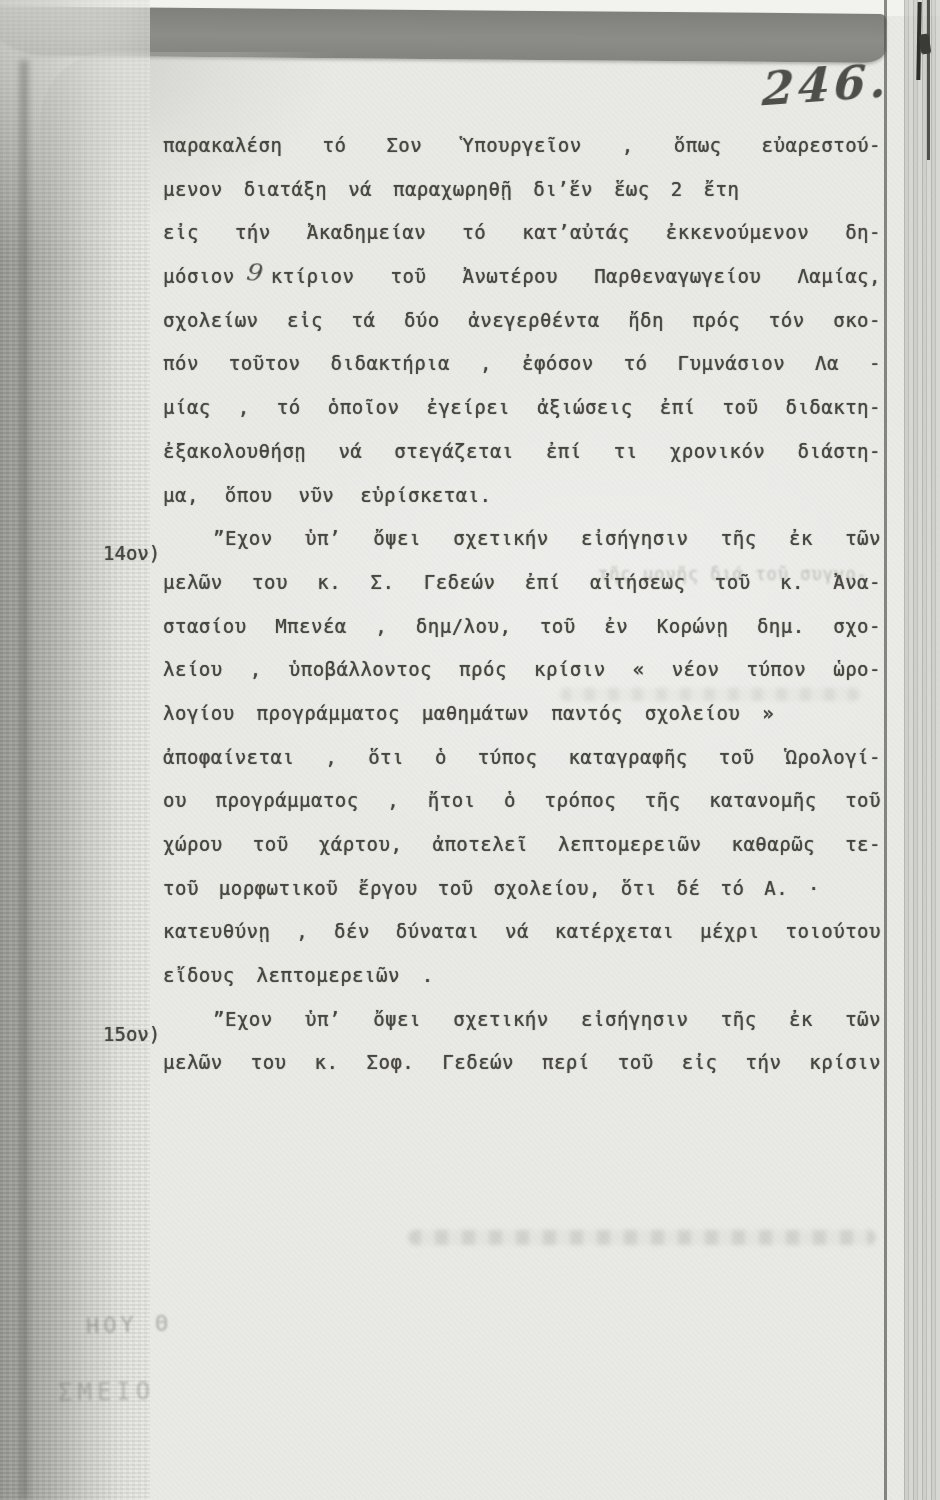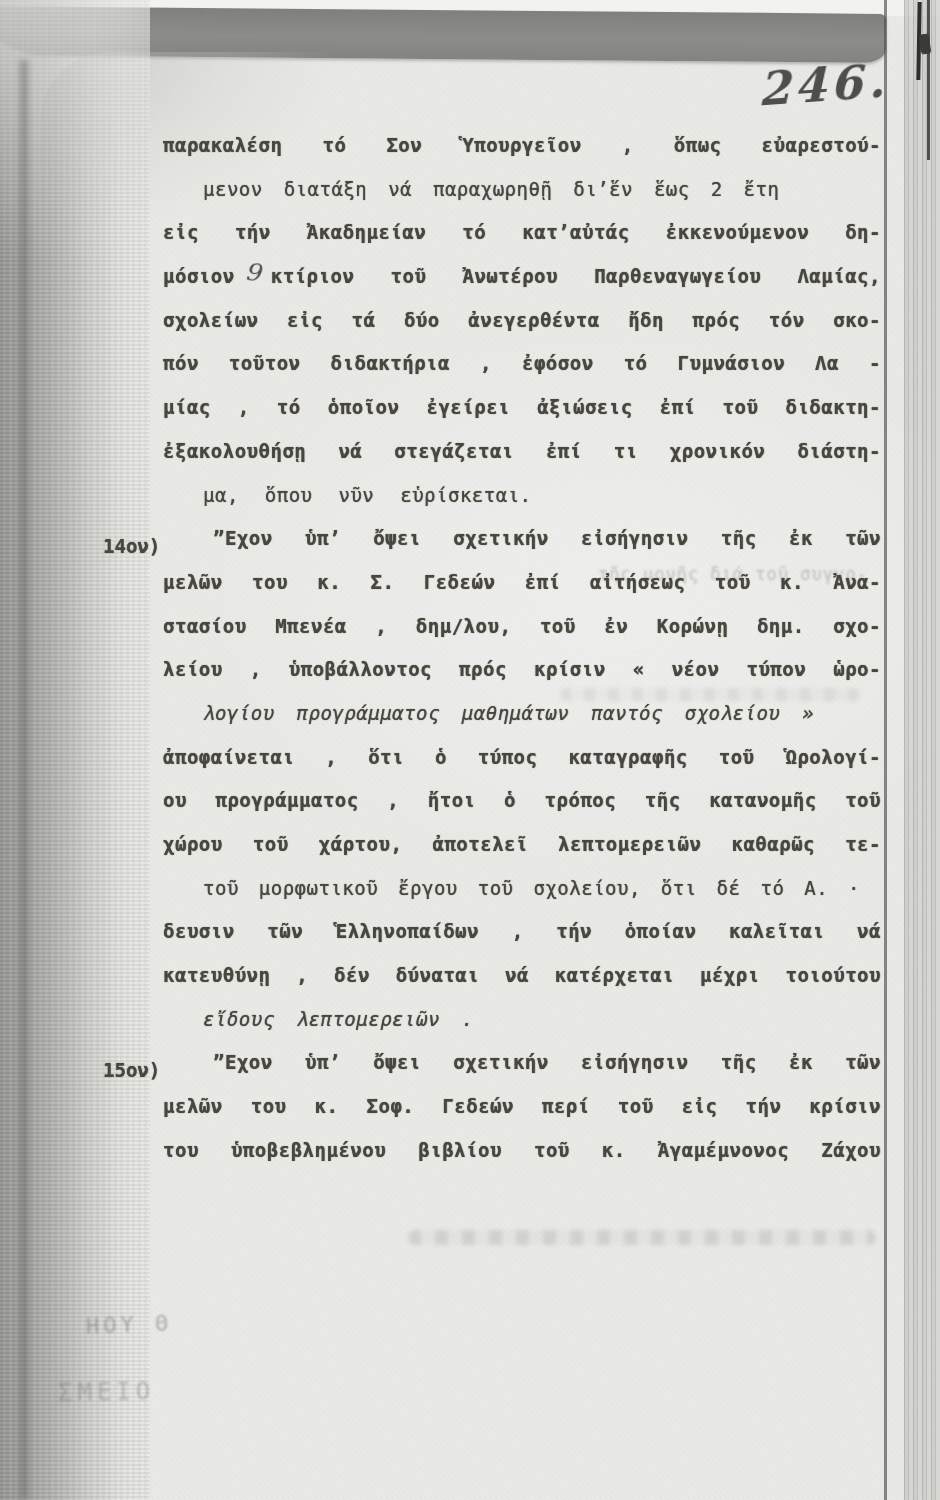--- a/index.html
+++ b/index.html
@@ -71,28 +71,28 @@
     filter:blur(0.4px);
   }
   
   .text-block{
     position:absolute;left:163px;top:124px;width:718px;
     font-size:19px;line-height:43.7px;color:#47473f;
     letter-spacing:0.5px;
     text-shadow:0 0 1.1px rgba(72,72,64,0.85), 0.6px 0.4px 0 rgba(72,72,64,0.22);
   }
   .line{position:relative;height:43.7px;white-space:nowrap;}
-  .line.j{white-space:normal;text-align:justify;text-align-last:justify;font-weight:bold;}
-  .line.s{text-align:left;margin-left:40px;}
+  .line.j{white-space:normal;text-align:justify;text-align-last:justify;}
+  .line.s{text-align:left;}
   .line.indent{padding-left:50px;}
   .ws8{word-spacing:8px;}
   .ws9{word-spacing:9px;}
-  .ws10{word-spacing:10px;font-style:italic;}
+  .ws10{word-spacing:10px;}
   .ws14{word-spacing:14px;}
-  .mlabel{position:absolute;left:-60px;top:8px;letter-spacing:0;}
+  .mlabel{position:absolute;left:-60px;top:15px;letter-spacing:0;}
   
   .insert-mark{
     position:absolute;left:247px;top:258px;
     font-family:"DejaVu Serif",serif;font-style:italic;
     font-size:25px;color:#4c4c48;transform:rotate(9deg);filter:blur(0.3px);
   }
   
   .bleed1{
     position:absolute;left:598px;top:564px;width:300px;
     font-size:17px;color:rgba(112,112,105,0.38);
@@ -157,20 +157,18 @@
       <div class="line s ws14">μα, ὅπου νῦν εὑρίσκεται.</div>
       <div class="line j indent"><span class="mlabel">14ον)</span>”Εχον ὑπ’ ὄψει σχετικήν εἰσήγησιν τῆς ἐκ τῶν</div>
       <div class="line j">μελῶν του κ. Σ. Γεδεών ἐπί αἰτήσεως τοῦ κ. Ἀνα-</div>
       <div class="line j">στασίου Μπενέα , δημ/λου, τοῦ ἐν Κορώνῃ δημ. σχο-</div>
       <div class="line j">λείου , ὑποβάλλοντος πρός κρίσιν « νέον τύπον ὡρο-</div>
       <div class="line s ws10">λογίου προγράμματος μαθημάτων παντός σχολείου »</div>
       <div class="line j">ἀποφαίνεται , ὅτι ὁ τύπος καταγραφῆς τοῦ Ὡρολογί-</div>
       <div class="line j">ου προγράμματος , ἤτοι ὁ τρόπος τῆς κατανομῆς τοῦ</div>
       <div class="line j">χώρου τοῦ χάρτου, ἀποτελεῖ λεπτομερειῶν καθαρῶς τε-</div>
       <div class="line s ws8">τοῦ μορφωτικοῦ ἔργου τοῦ σχολείου, ὅτι δέ τό Α. ·</div>
-      <div class="line j">δευσιν τῶν Ἑλληνοπαίδων , τήν ὁποίαν καλεῖται νά</div>
       <div class="line j">κατευθύνῃ , δέν δύναται νά κατέρχεται μέχρι τοιούτου</div>
       <div class="line s ws10">εἴδους λεπτομερειῶν .</div>
       <div class="line j indent"><span class="mlabel">15ον)</span>”Εχον ὑπ’ ὄψει σχετικήν εἰσήγησιν τῆς ἐκ τῶν</div>
       <div class="line j">μελῶν του κ. Σοφ. Γεδεών περί τοῦ εἰς τήν κρίσιν</div>
-      <div class="line j">του ὑποβεβλημένου βιβλίου τοῦ κ. Ἀγαμέμνονος Ζάχου</div>
     </div>
 </div>
 
 </body></html>

